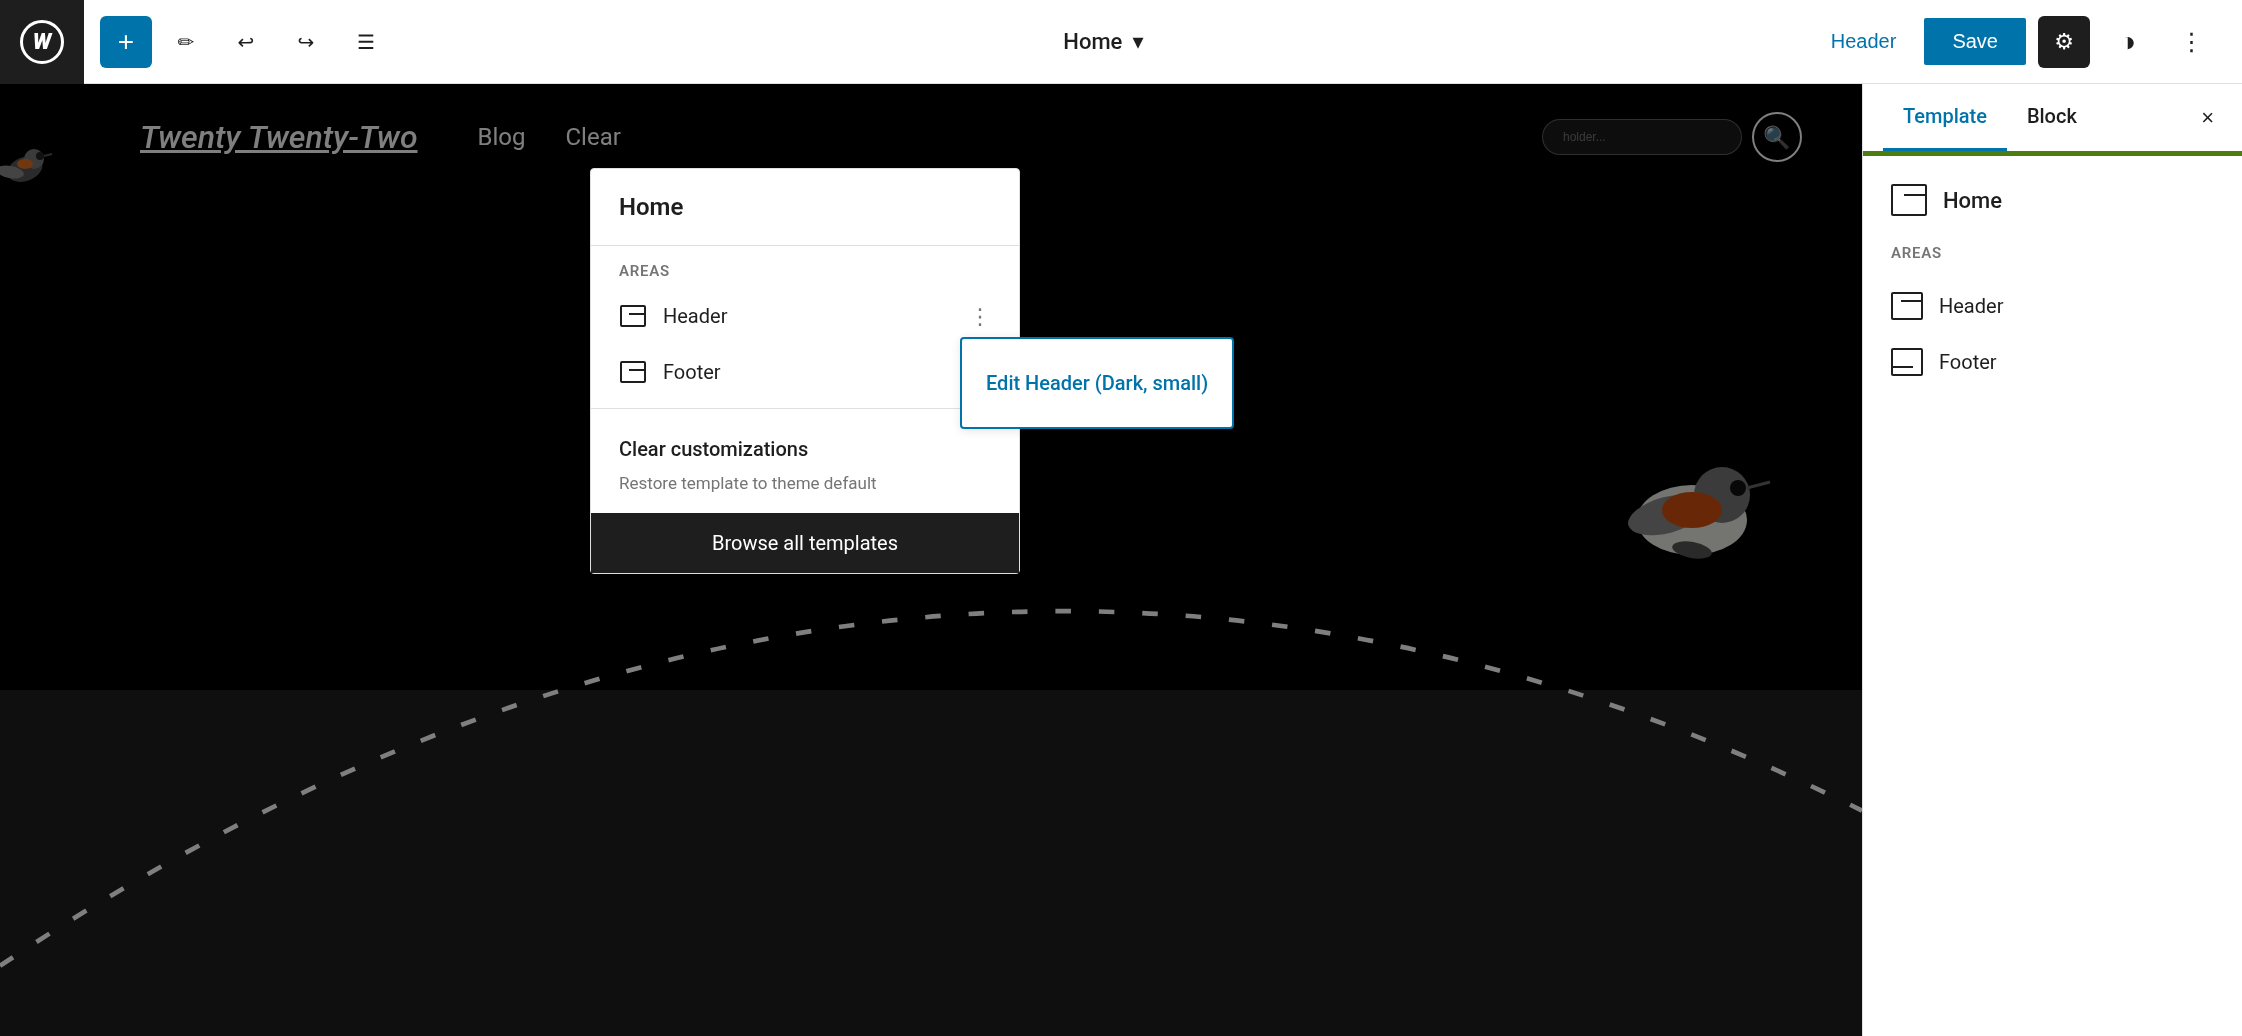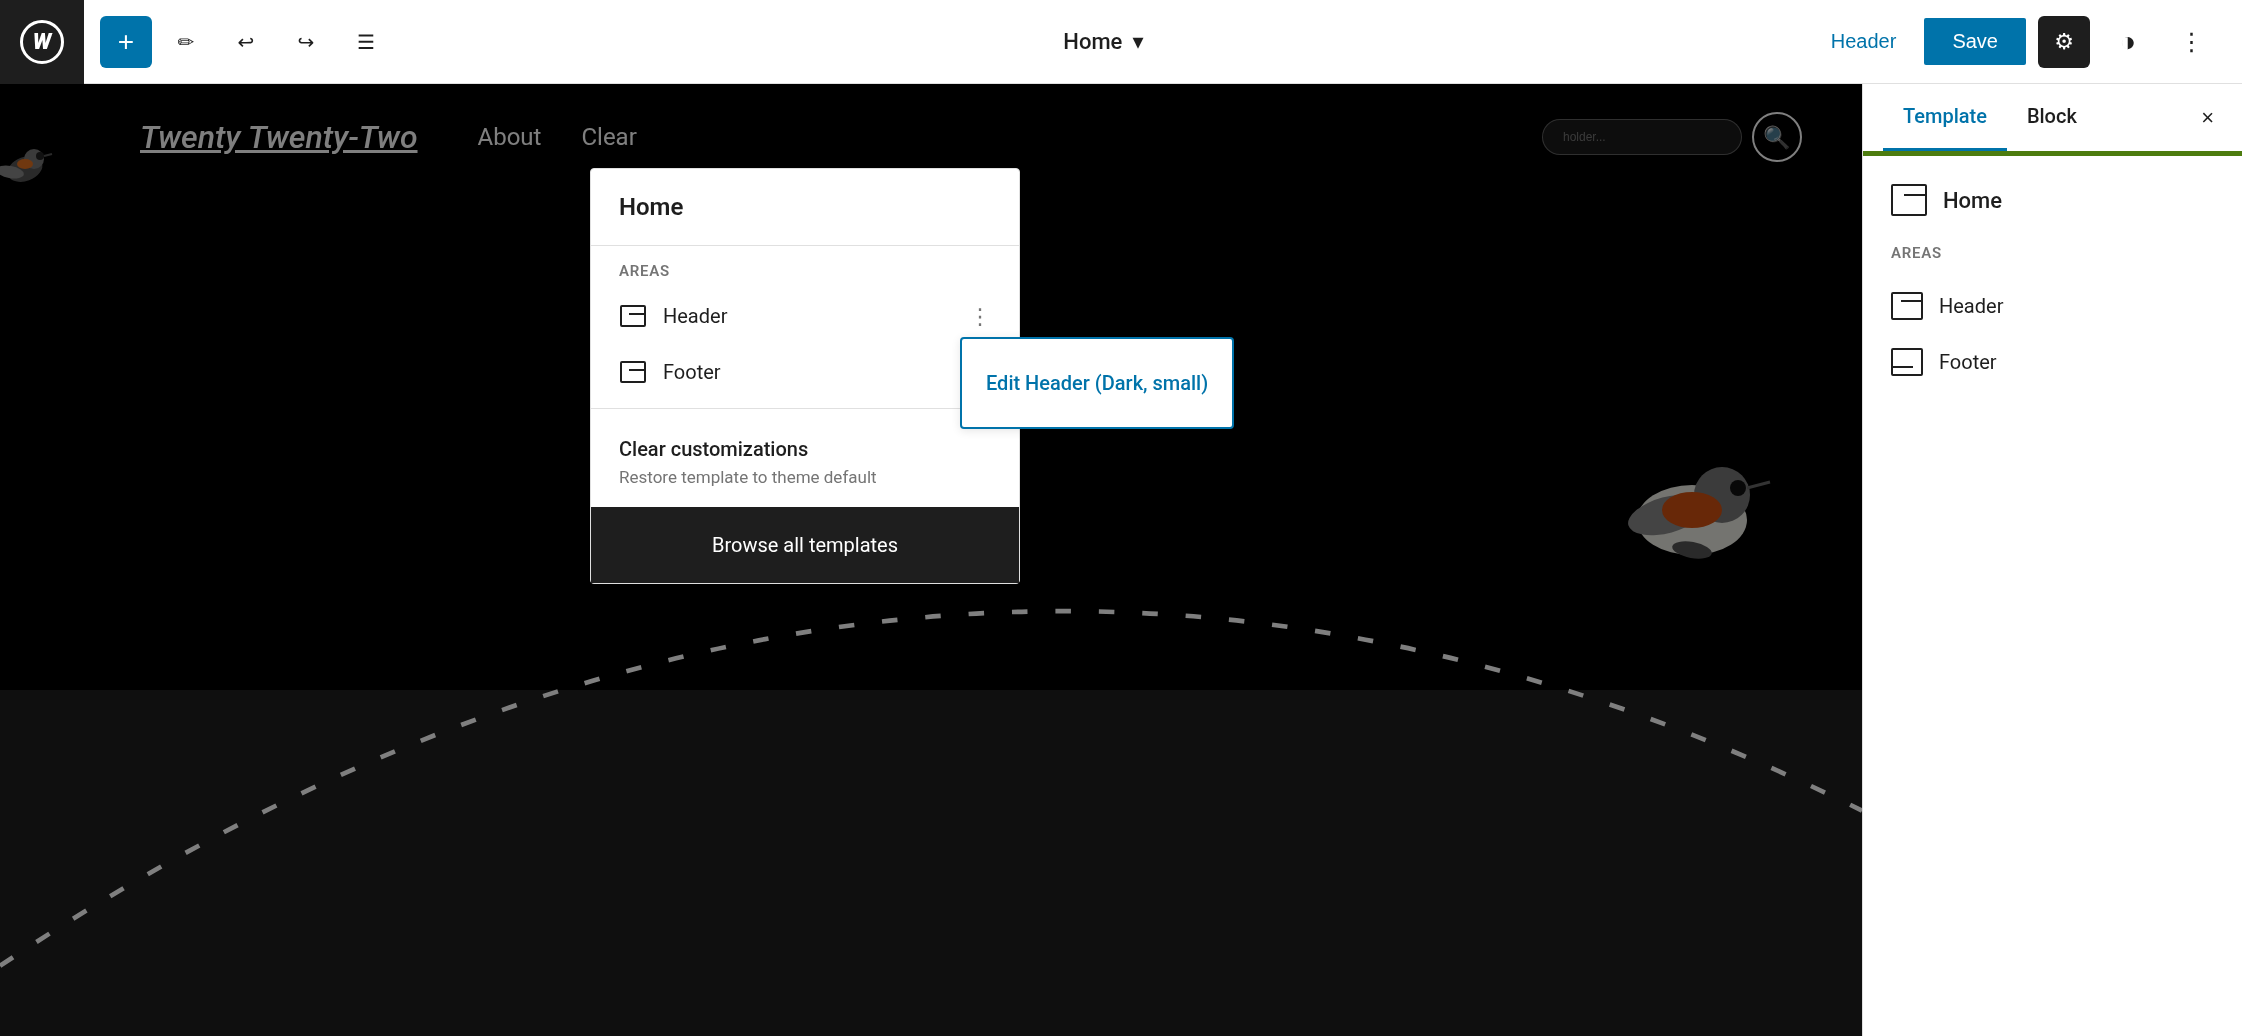--- a/index.html
+++ b/index.html
@@ -273,29 +273,29 @@
       background: #e0e0e0;
       margin: 8px 0;
     }
     .dropdown-clear {
       padding: 20px 28px;
     }
     .dropdown-clear-title {
       font-size: 20px;
       color: #1e1e1e;
       font-weight: 500;
-      margin-bottom: 6px;
+      margin-bottom: 12px;
     }
     .dropdown-clear-desc {
       font-size: 17px;
       color: #757575;
     }
     .dropdown-footer {
       background: #1e1e1e;
-      padding: 26px 28px;
+      padding: 18px 28px;
       text-align: center;
       cursor: pointer;
     }
     .dropdown-footer-text {
       color: #fff;
       font-size: 20px;
     }
 
     
     .edit-header-tooltip {
@@ -494,21 +494,21 @@
         <circle cx="44" cy="25" r="10" fill="#777"></circle>
         <ellipse cx="20" cy="38" rx="14" ry="6" fill="#888" transform="rotate(10,20,38)"></ellipse>
         <ellipse cx="35" cy="30" rx="8" ry="5" fill="#e07020"></ellipse>
         <circle cx="50" cy="22" r="4" fill="#222"></circle>
         <line x1="54" y1="22" x2="62" y2="20" stroke="#555" stroke-width="2"></line>
       </svg>
       <div class="theme-logo">
         <span style="font-size:32px;font-style:italic;text-decoration:underline;color:#fff;font-weight:500;margin-left:80px;">Twenty Twenty-Two</span>
       </div>
       <nav class="theme-nav">
-        <a class="theme-nav-item">About</a>
+        <a class="theme-nav-item">Blog</a>
         <a class="theme-nav-item">Clear</a>
       </nav>
       <div class="theme-search">
         <input class="search-input-box" placeholder="holder..." readonly="" style="">
         <div class="search-icon-circle">🔍</div>
       </div>
     </div>
 
     <div class="canvas-black">
 

